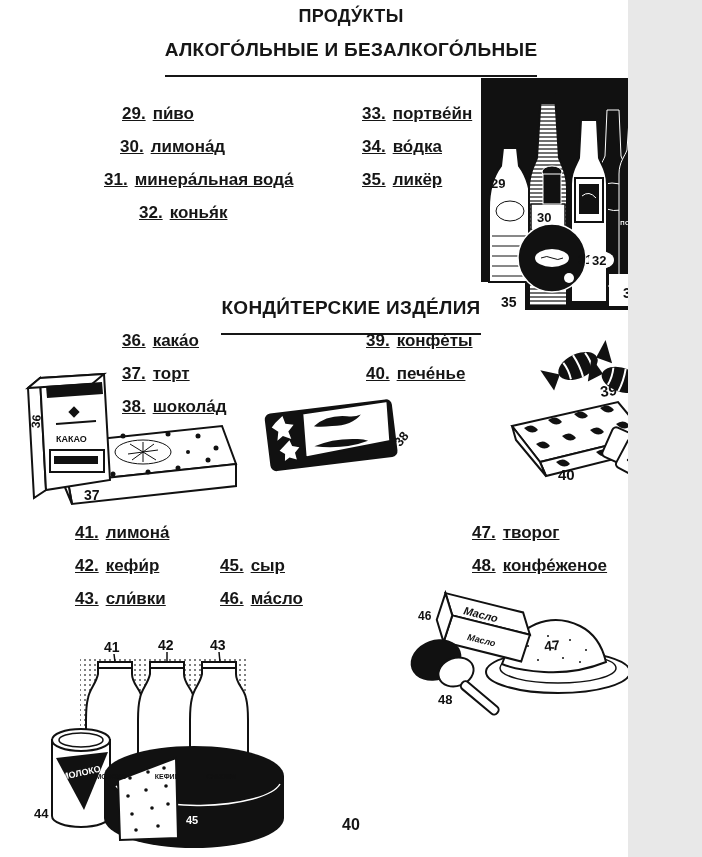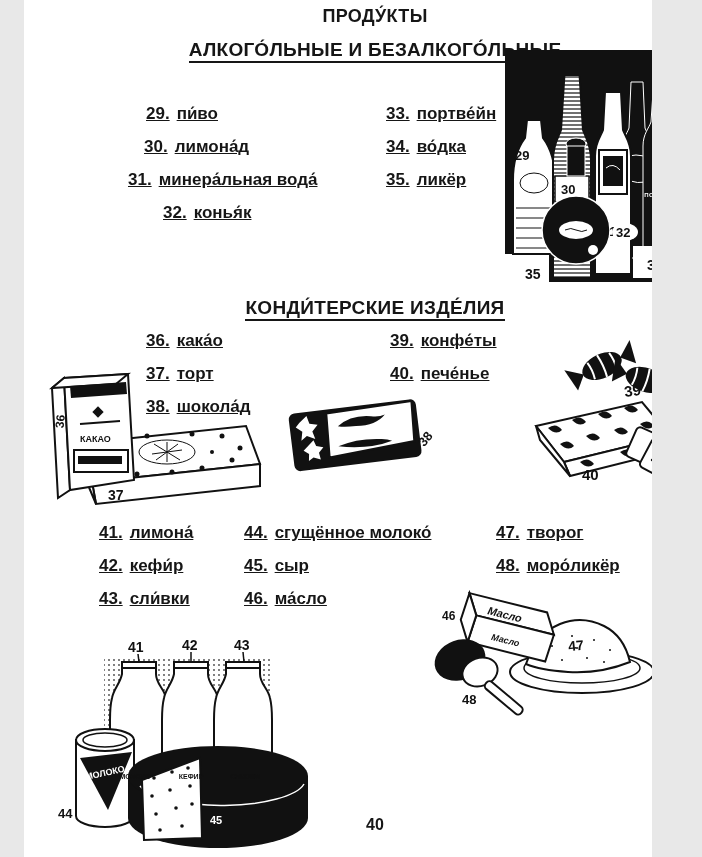--- a/index.html
+++ b/index.html
@@ -1,22 +1,22 @@
 <!DOCTYPE html>
 <html><head>
 <meta charset="utf-8">
 <style>
   * { margin:0; padding:0; box-sizing:border-box; }
   html,body { background:#e8e8e8; }
   body { font-family:"Liberation Sans", sans-serif; color:#161616; }
   .page { position:relative; width:628px; height:857px; background:#fff; overflow:hidden;
-          font-family:"Liberation Sans", sans-serif;margin-left:24px; }
+          font-family:"Liberation Sans", sans-serif; }
   .heading { position:absolute; left:0; width:702px; text-align:center;
              font-weight:700; font-size:19px; letter-spacing:.3px; white-space:nowrap; }
-  .heading .u { border-bottom:2.5px solid #161616; padding-bottom:1px; }
+  .heading .u { border-bottom:2.5px solid #161616; padding-bottom:15px; }
   .title { font-size:18px; }
   .vocab { position:absolute; font-weight:700; font-size:17px; white-space:nowrap;text-decoration:underline; }
   .vocab .num { margin-right:7px; }
   .illus { position:absolute; }
   .illus svg { width:100%; height:100%; display:block; }
   svg text { font-family:"Liberation Sans", sans-serif; font-weight:700; }
   .pagenum { position:absolute; left:0; width:702px; top:816px; text-align:center;
              font-weight:700; font-size:16px; }
 </style>
 </head>
@@ -32,21 +32,21 @@
   </div>
 
   <div class="vocab" style="left:122px;top:104px"><span class="num">29.</span><span>пи́во</span></div>
   <div class="vocab" style="left:120px;top:137px"><span class="num">30.</span><span>лимона́д</span></div>
   <div class="vocab" style="left:104px;top:170px"><span class="num">31.</span><span>минера́льная вода́</span></div>
   <div class="vocab" style="left:139px;top:203px"><span class="num">32.</span><span>конья́к</span></div>
   <div class="vocab" style="left:362px;top:104px"><span class="num">33.</span><span>портве́йн</span></div>
   <div class="vocab" style="left:362px;top:137px"><span class="num">34.</span><span>во́дка</span></div>
   <div class="vocab" style="left:362px;top:170px"><span class="num">35.</span><span>ликёр</span></div>
 
-  <div class="illus" style="left:479px;top:48px;width:222px;height:242px">
+  <div class="illus" style="left:479px;top:76px;width:222px;height:242px">
     <svg viewBox="0 0 222 242">
       <defs>
         <pattern id="hl" width="4" height="4" patternUnits="userSpaceOnUse">
           <rect width="4" height="4" fill="#fff"></rect>
             <line x1="0" y1="1" x2="4" y2="1" stroke="#111" stroke-width="1.2"></line>
         </pattern>
       </defs>
       <rect x="2" y="2" width="218" height="232" fill="#111"></rect>
       <rect x="2" y="206" width="44" height="28" fill="#fff"></rect>
 
@@ -232,25 +232,24 @@
         </g>
       </g>
       <text x="100" y="60" font-size="15" fill="#111" transform="rotate(-8 108 54)">39</text>
       <text x="58" y="144" font-size="15" fill="#111">40</text>
     </svg>
   </div>
 
   <div class="vocab" style="left:75px;top:523px"><span class="num">41.</span><span>лимона́</span></div>
   <div class="vocab" style="left:75px;top:556px"><span class="num">42.</span><span>кефи́р</span></div>
   <div class="vocab" style="left:75px;top:589px"><span class="num">43.</span><span>сли́вки</span></div>
-  <div class="vocab" style="left:220px;top:523px"><span class="num">44.</span><span>сгущённое молоко́</span></div>
   <div class="vocab" style="left:220px;top:556px"><span class="num">45.</span><span>сыр</span></div>
   <div class="vocab" style="left:220px;top:589px"><span class="num">46.</span><span>ма́сло</span></div>
   <div class="vocab" style="left:472px;top:523px"><span class="num">47.</span><span>творог</span></div>
-  <div class="vocab" style="left:472px;top:556px"><span class="num">48.</span><span>моро́ликёр</span></div>
+  <div class="vocab" style="left:472px;top:556px"><span class="num">48.</span><span>конфе́женое</span></div>
 
   <div class="illus" style="left:18px;top:628px;width:285px;height:229px">
     <svg viewBox="0 0 285 229">
       <defs>
         <pattern id="stip" width="5" height="5" patternUnits="userSpaceOnUse">
           <circle cx="2" cy="2" r="0.9" fill="#444"></circle>
         </pattern>
       </defs>
       <rect x="62" y="28" width="168" height="100" fill="url(#stip)"></rect>
 

